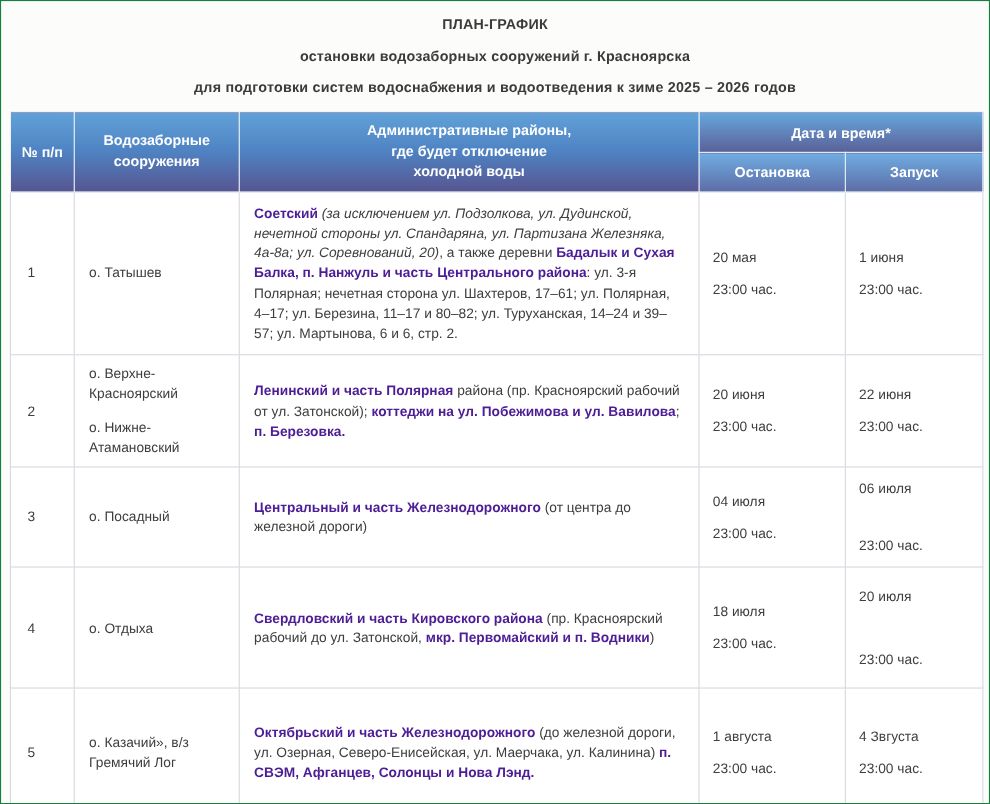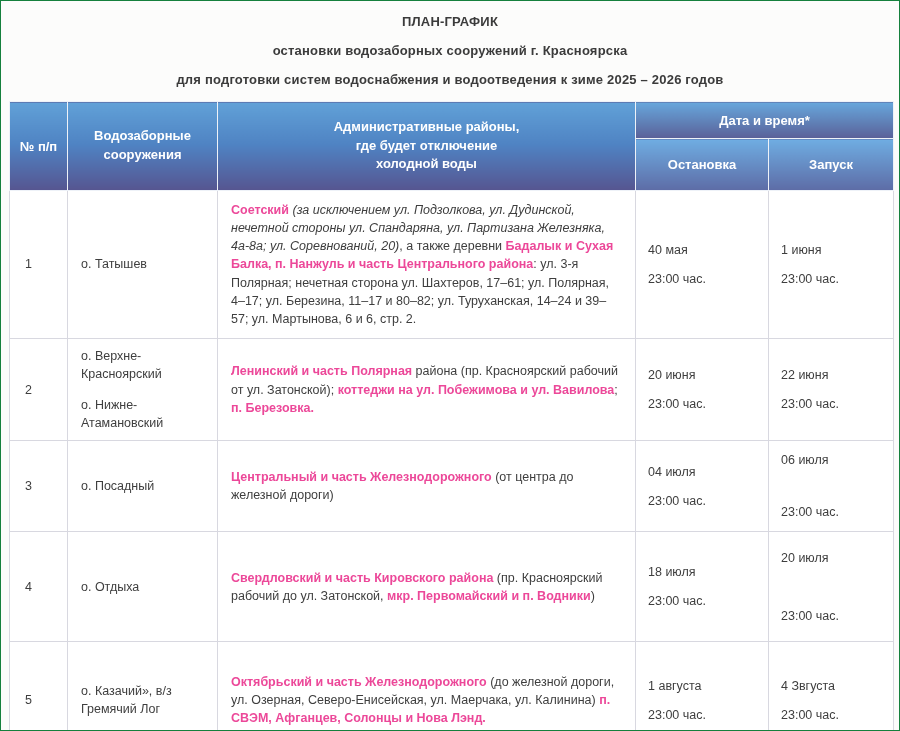--- a/index.html
+++ b/index.html
@@ -21,34 +21,34 @@
     border-collapse:collapse; table-layout:fixed;
     width:884px; margin:1px 0 0 8px;
     background:#ffffff;
   }
   table.schedule th {
     color:#ffffff; font-weight:bold; font-size:13px; text-align:center;
     border:1px solid #eef2f8; padding:3px 6px; box-sizing:border-box;
   }
   th.h-merged { background:linear-gradient(180deg,#61a1d8 0%,#4f83c3 48%,#565590 100%); }
   th.h-date   { background:linear-gradient(180deg,#67a7dc 0%,#5a6098 100%); height:37px; }
-  th.h-sub    { background:linear-gradient(180deg,#6fade2 0%,#5d6ca6 100%); height:52px; }
+  th.h-sub    { background:linear-gradient(180deg,#6fade2 0%,#5d6ca6 100%); height:36px; }
   th.pre { white-space:pre-line; line-height:1.45; }
 
   table.schedule td {
     border:1px solid #d8d8e0; vertical-align:middle;
     font-size:12.5px; color:#3e3e3e; background:#ffffff;
     box-sizing:border-box; line-height:1.45;
   }
   td.c-num  { padding:6px 4px 6px 15px; }
   td.c-fac  { padding:8px 8px 8px 13px; }
   td.c-fac p { margin:0 0 13px; }
   td.c-fac p:last-child { margin:0; }
   td.c-dist { padding:10px 13px; line-height:1.62; }
-  td.c-dist .b { font-weight:bold; color:#ec4899; }
+  td.c-dist .b { font-weight:bold; color:#4c1d95; }
   td.c-dist .i { font-style:italic; }
   td.c-date { padding:8px 10px 8px 12px; }
   td.c-date p { margin:0 0 11px; }
   td.c-date p:last-child { margin:0; }
 
   
   tr.r0 { height:128px; }
   tr.r1 { height:69px; }
   tr.r2 { height:91px; }
   tr.r3 { height:110px; }
@@ -92,21 +92,21 @@
       </tr>
     </thead>
     <tbody>
   <tr class="r0">
     <td class="c-num">1</td>
     <td class="c-fac">
             <p>о. Татышев</p>
           </td>
     <td class="c-dist"><span class="b">Соетский</span><span> </span><span class="i">(за исключением ул. Подзолкова, ул. Дудинской, нечетной стороны ул. Спандаряна, ул. Партизана Железняка, 4а-8а; ул. Соревнований, 20)</span><span>, а также деревни </span><span class="b">Бадалык и Сухая Балка, п. Нанжуль и часть Центрального района</span><span>: ул. 3-я Полярная; нечетная сторона ул. Шахтеров, 17–61; ул. Полярная, 4–17; ул. Березина, 11–17 и 80–82; ул. Туруханская, 14–24 и 39–57; ул. Мартынова, 6 и 6, стр. 2.</span></td>
     <td class="c-date c-stop">
-            <p>40 мая</p>
+            <p>20 мая</p>
             <p>23:00 час.</p>
           </td>
     <td class="c-date c-start">
             <p>1 июня</p>
             <p>23:00 час.</p>
           </td>
   </tr>
 
   <tr class="r1">
     <td class="c-num">2</td>

